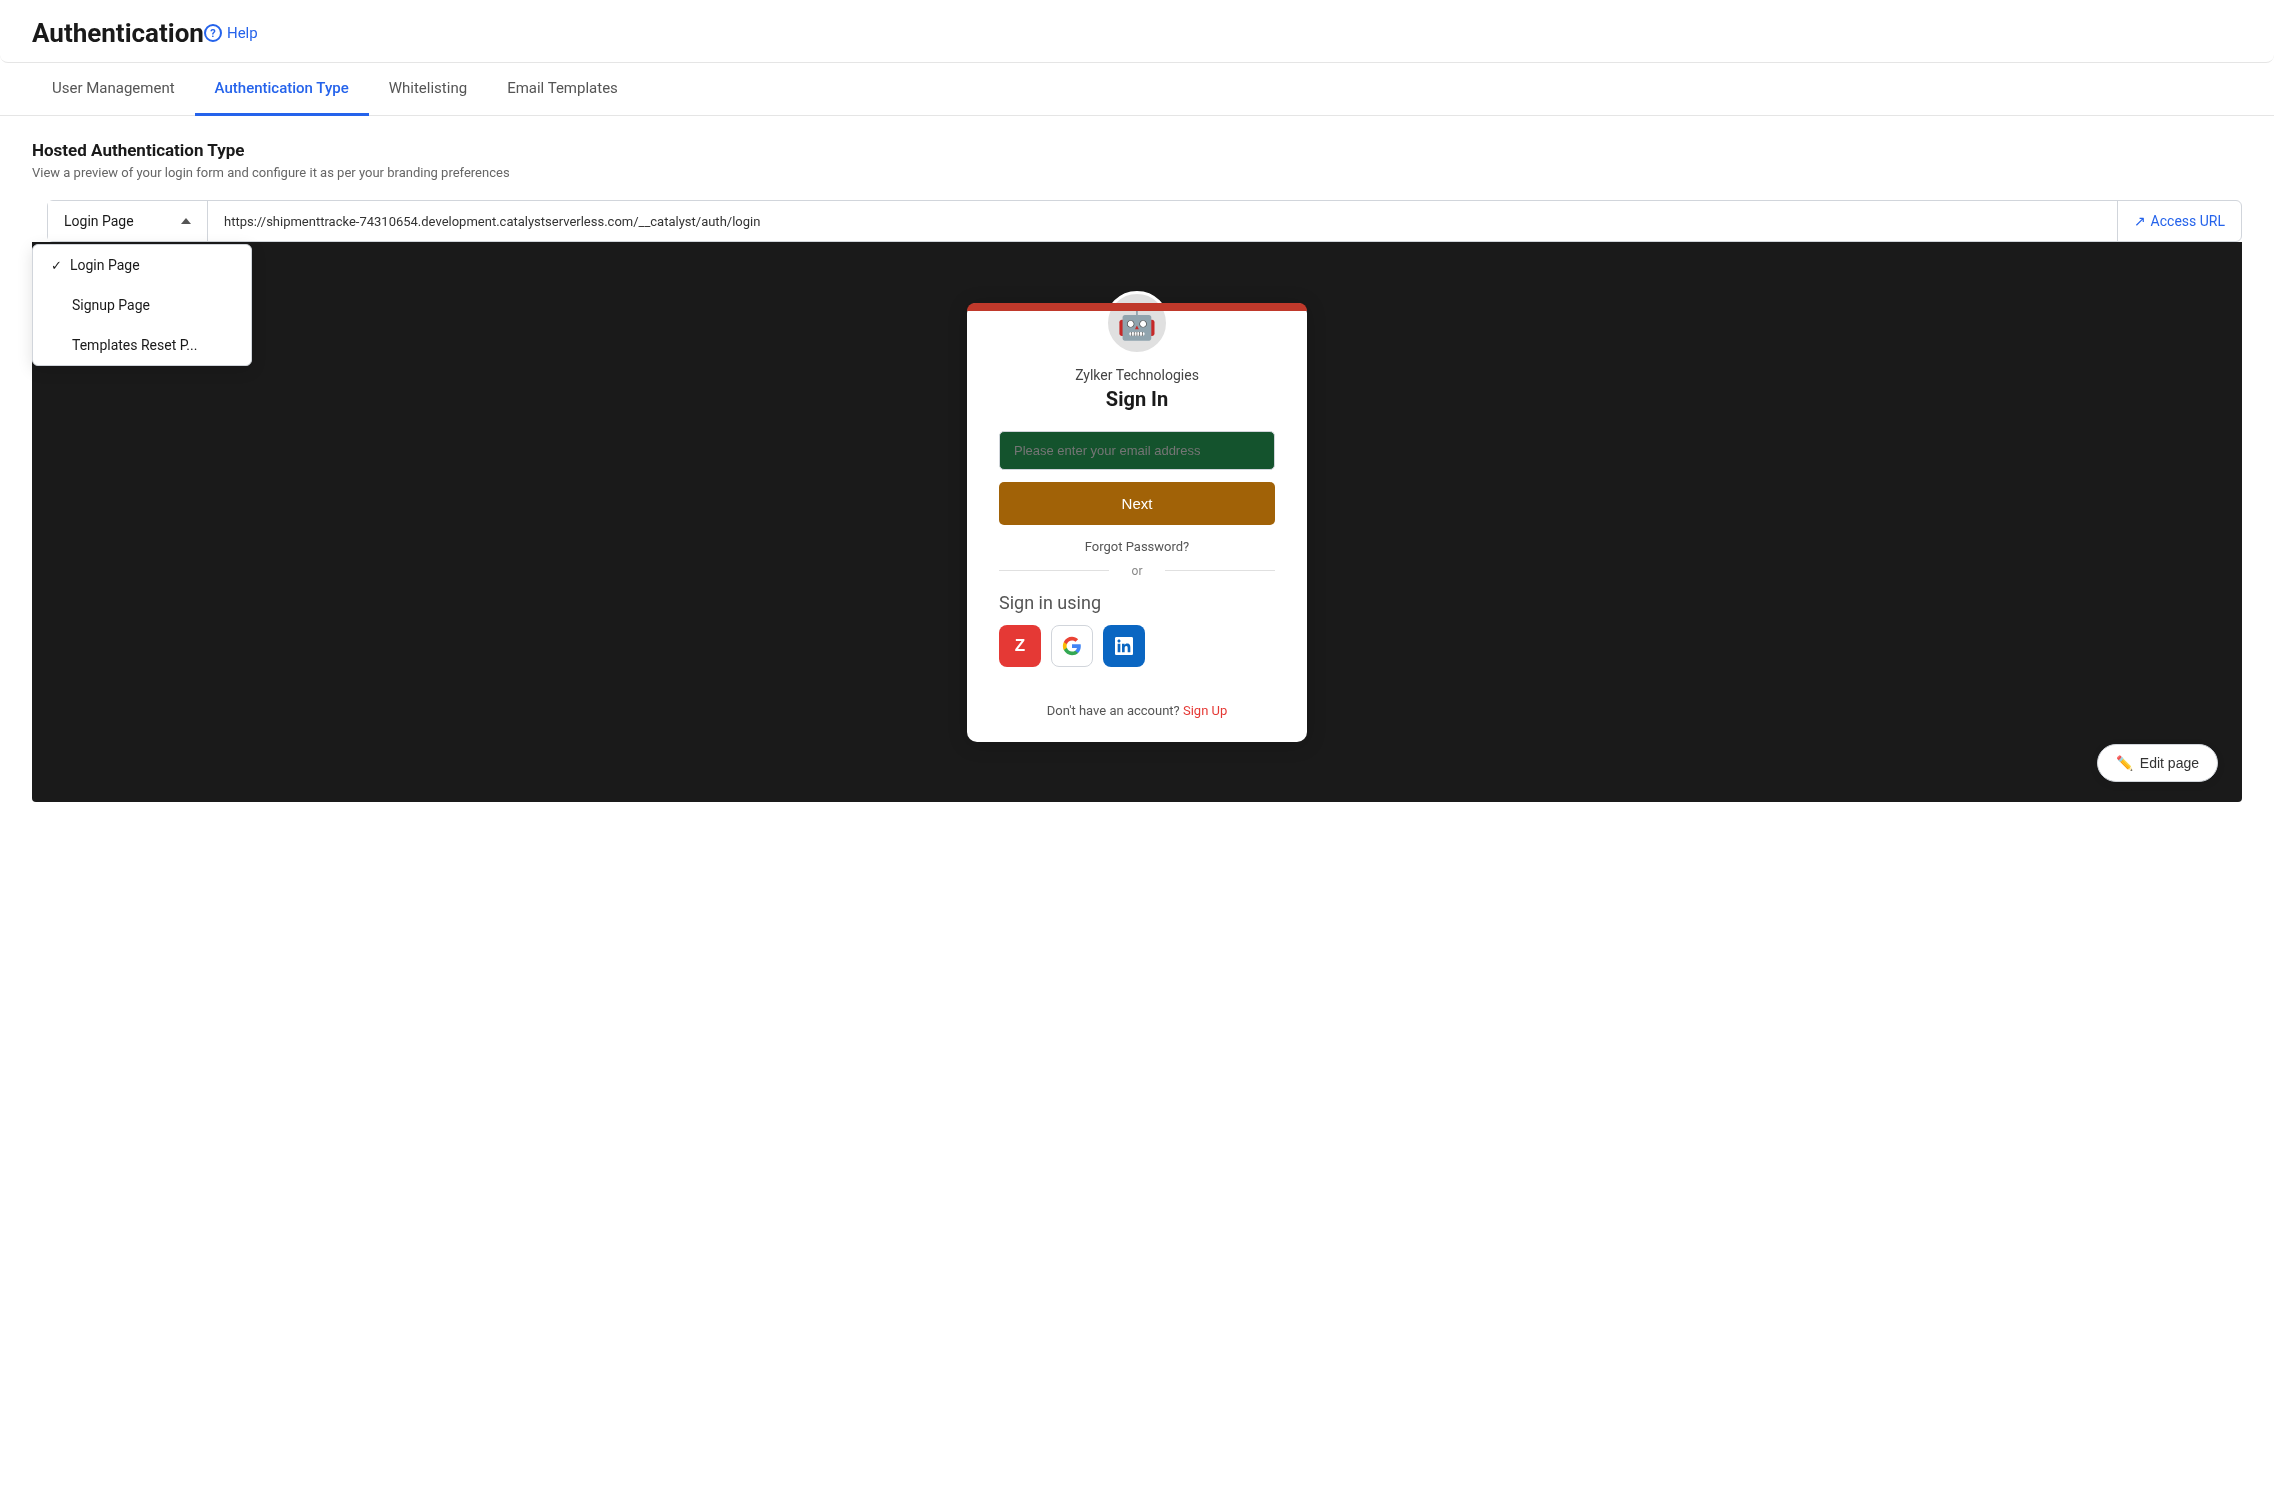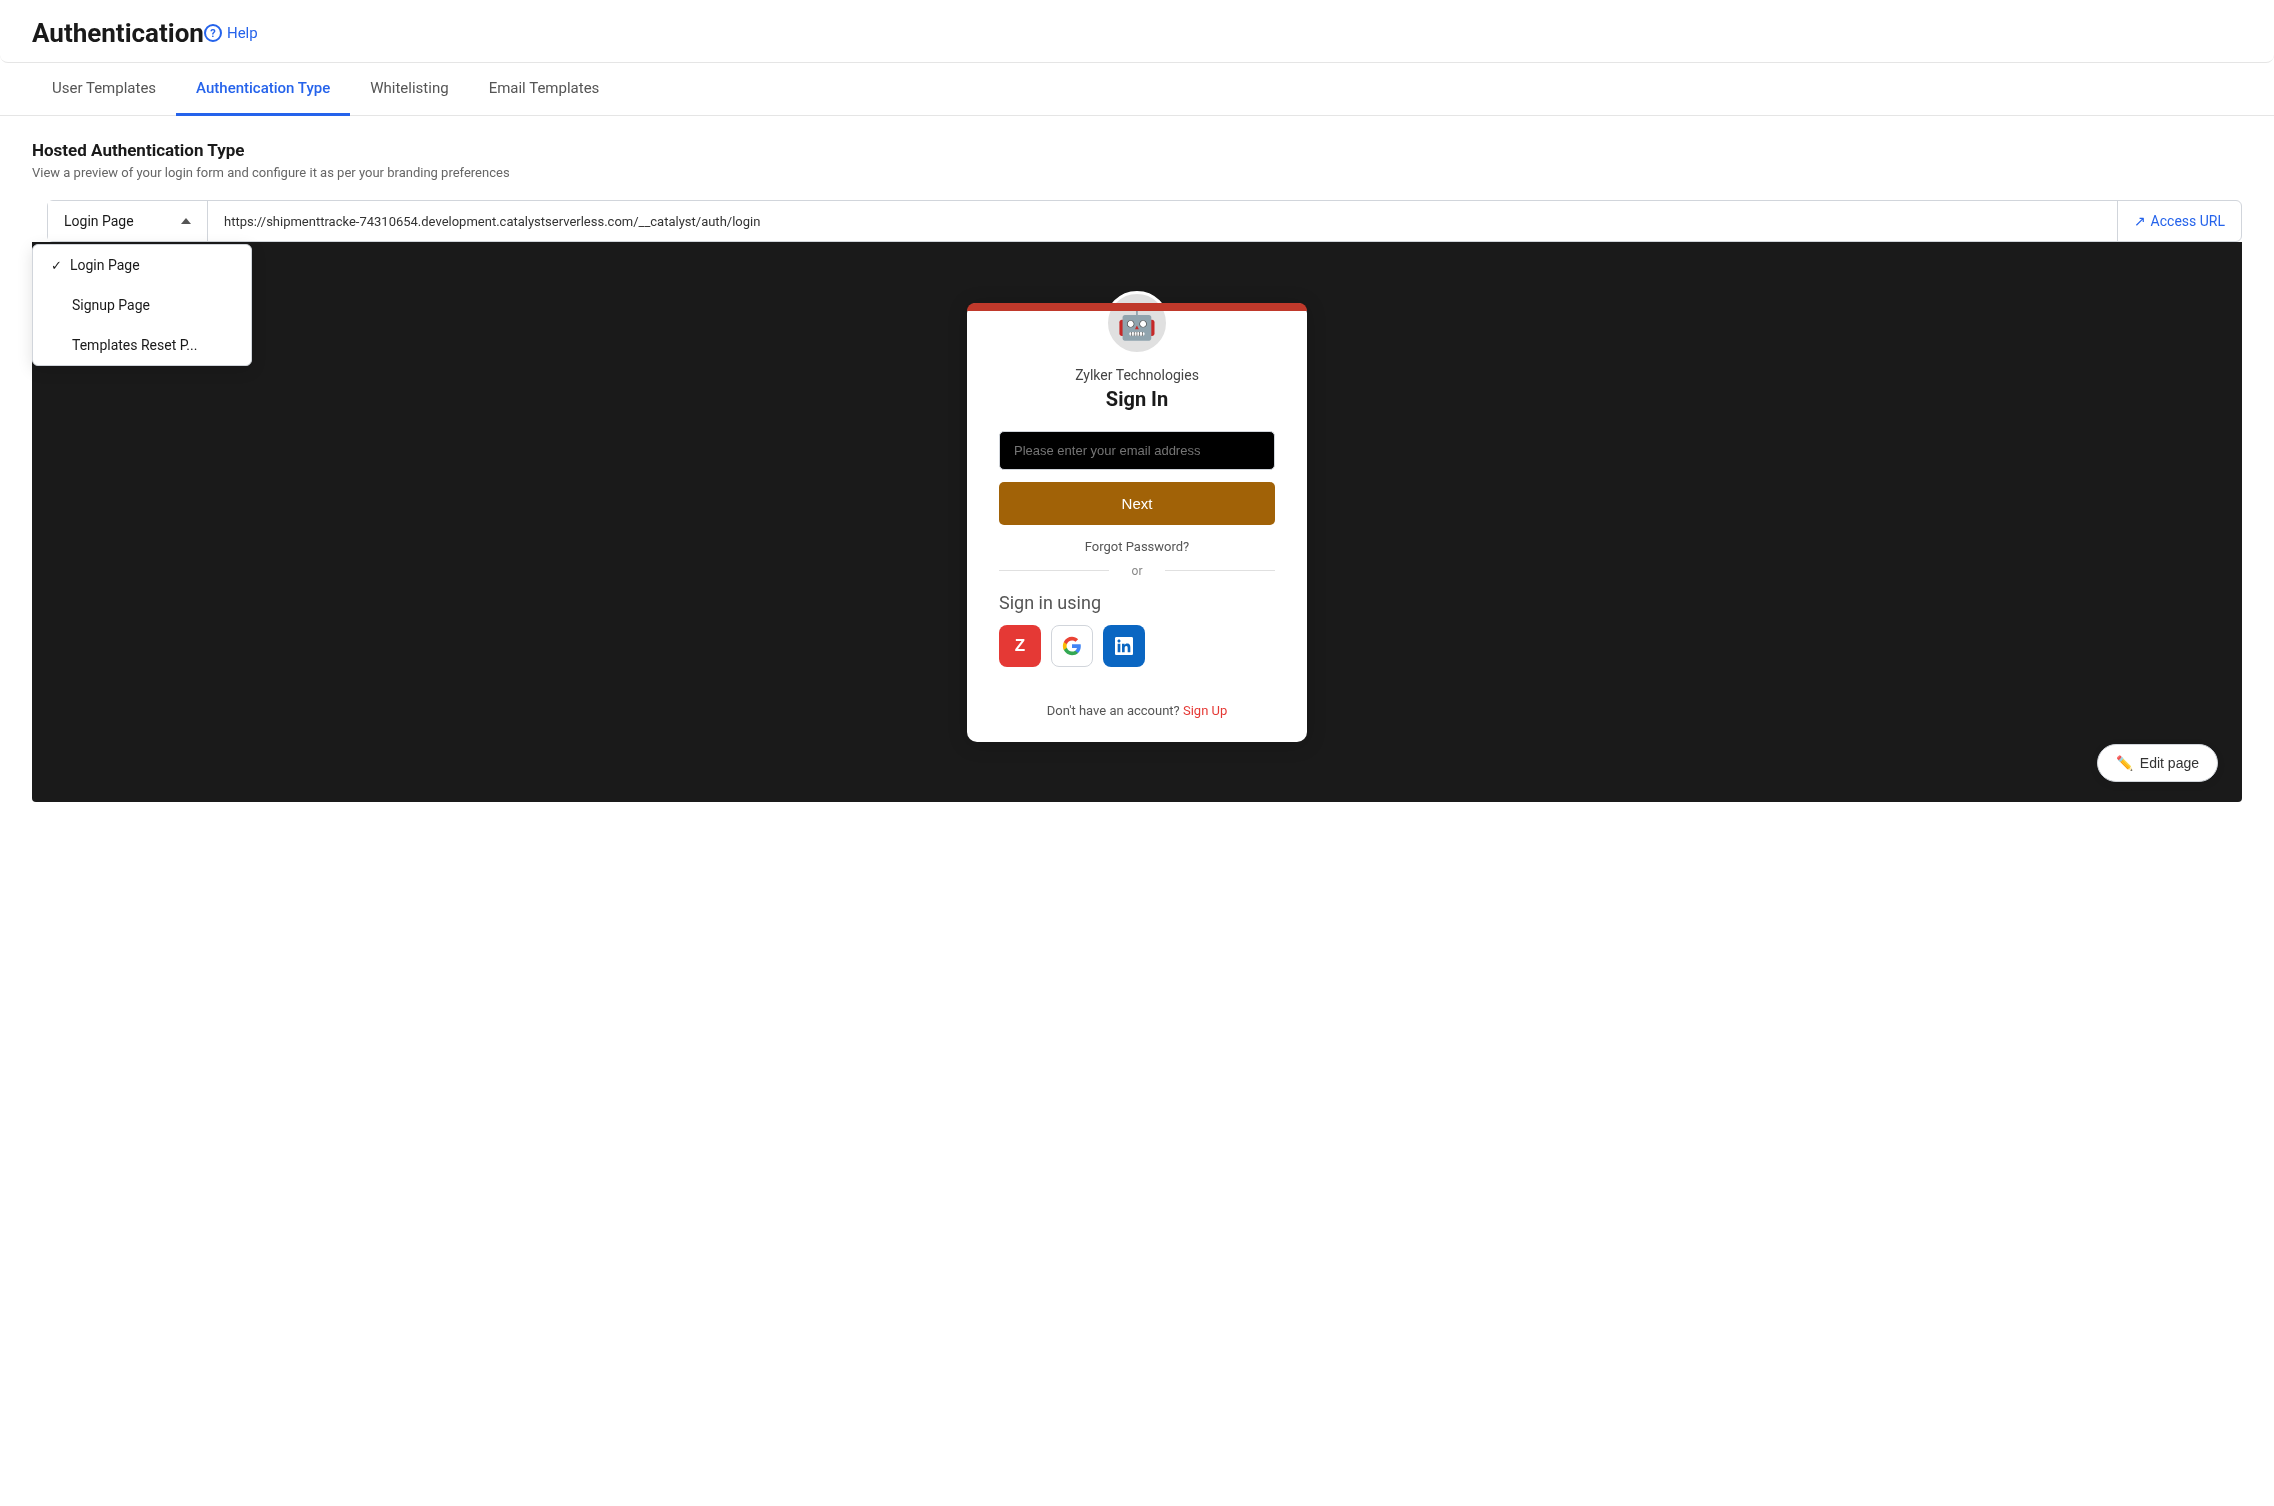--- a/index.html
+++ b/index.html
@@ -225,21 +225,21 @@
       margin-bottom: 20px;
     }
     .email-input {
       width: 100%;
       padding: 11px 14px;
       border: 1px solid #d1d5db;
       border-radius: 5px;
       font-size: 13px;
       color: #999;
       margin-bottom: 12px;
-      background: #000000;
+      background: #14532d;
       outline: none;
     }
     .next-btn {
       width: 100%;
       padding: 13px;
       background: #a16207;
       color: #fff;
       font-size: 15px;
       font-weight: 500;
       border: none;
@@ -342,21 +342,21 @@
 
 <div class="page-header">
   <h1 class="page-title">Authentication</h1>
   <a class="help-link">
     <span class="help-icon">?</span>
     <span>Help</span>
   </a>
 </div>
 
 <div class="tabs-bar">
-  <div class="tab-item">User Templates</div>
+  <div class="tab-item">User Management</div>
   <div class="tab-item active">Authentication Type</div>
   <div class="tab-item">Whitelisting</div>
   <div class="tab-item">Email Templates</div>
 </div>
 
 <div class="content-area">
   <div class="section-title">Hosted Authentication Type</div>
   <div class="section-subtitle">View a preview of your login form and configure it as per your branding preferences</div>
 
   <div class="url-container">

